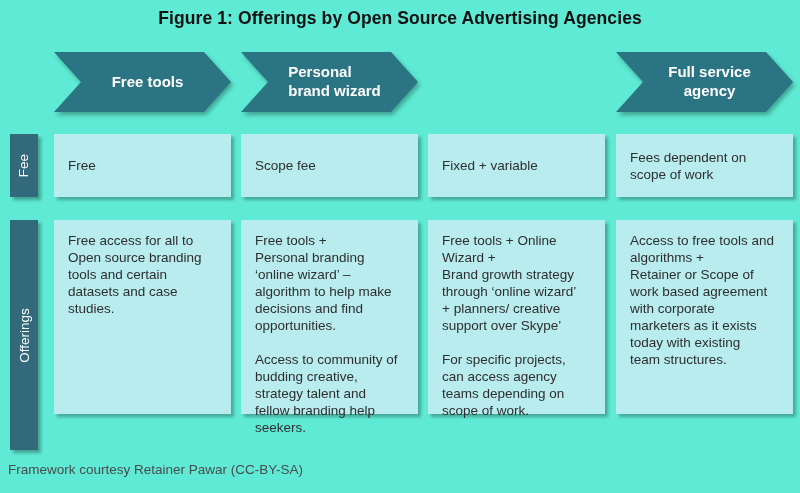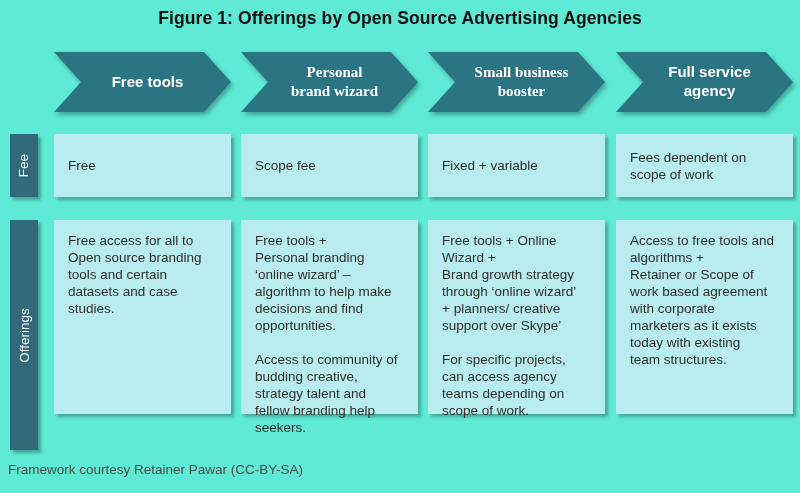--- a/index.html
+++ b/index.html
@@ -44,21 +44,21 @@
     justify-content: center;
   }
   .arrow-label {
     color: #ffffff;
     font-weight: bold;
     font-size: 15px;
     line-height: 1.25;
     white-space: pre-line;
     margin-left: 10px;
   }
-  .arrow-label.left  { text-align: center; font-family: Liberation Serif, serif; }
+  .arrow-label.left  { text-align: left; }
   .arrow-label.center{ text-align: center; }
   
   .row-label {
     position: absolute;
     left: 10px;
     width: 28px;
     background: var(--row_label, #32697B);
     box-shadow: 3px 3px 3px rgba(0,0,0,0.30);
     display: flex;
     align-items: center;
@@ -114,26 +114,20 @@
 
   <div class="arrow-wrap" style="left:54px">
     <div class="arrow">
       <div class="arrow-label center">Free tools</div>
     </div>
   </div>
   <div class="arrow-wrap" style="left:241px">
     <div class="arrow">
       <div class="arrow-label left">Personal
 brand wizard</div>
-    </div>
-  </div>
-  <div class="arrow-wrap" style="left:428px">
-    <div class="arrow">
-      <div class="arrow-label left">Small business
-booster</div>
     </div>
   </div>
   <div class="arrow-wrap" style="left:616px">
     <div class="arrow">
       <div class="arrow-label center">Full service
 agency</div>
     </div>
   </div>
 
   <div class="row-label" style="top:134px;height:63px">

